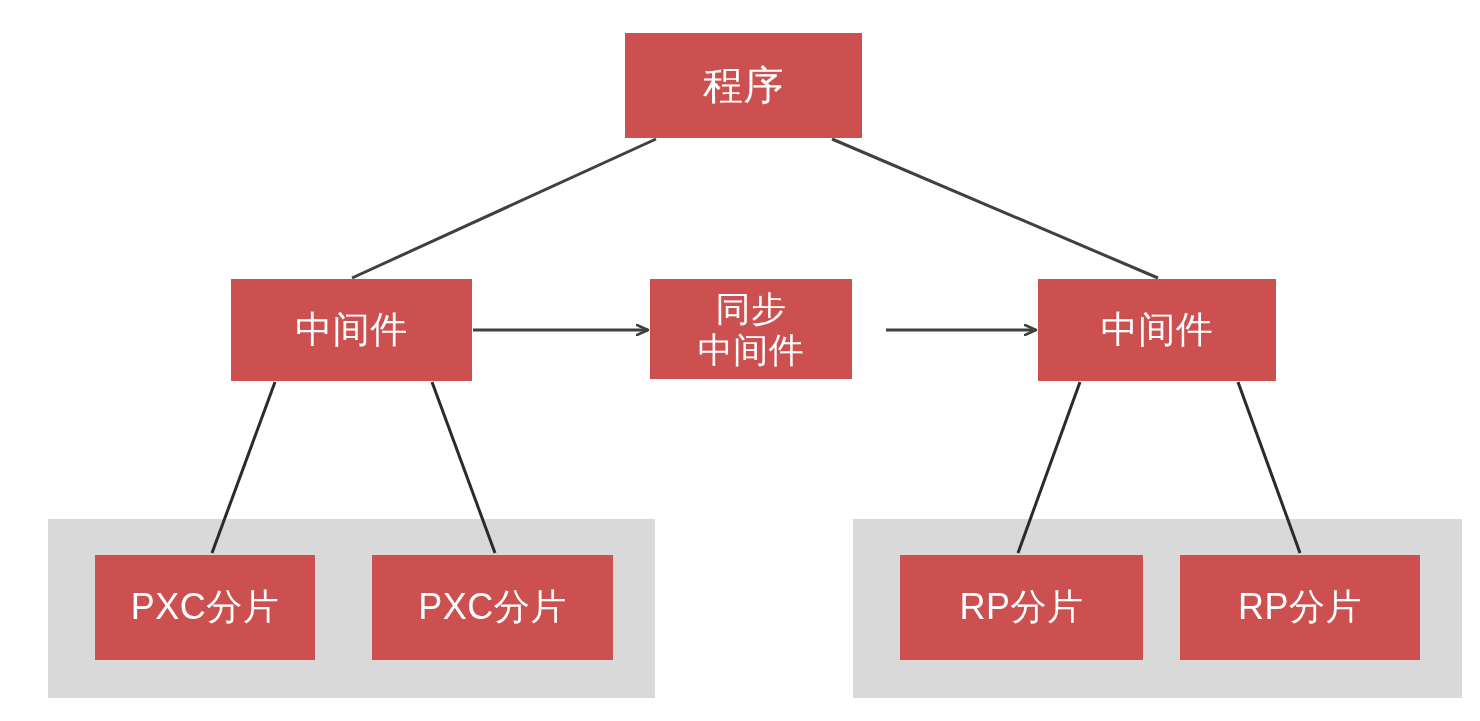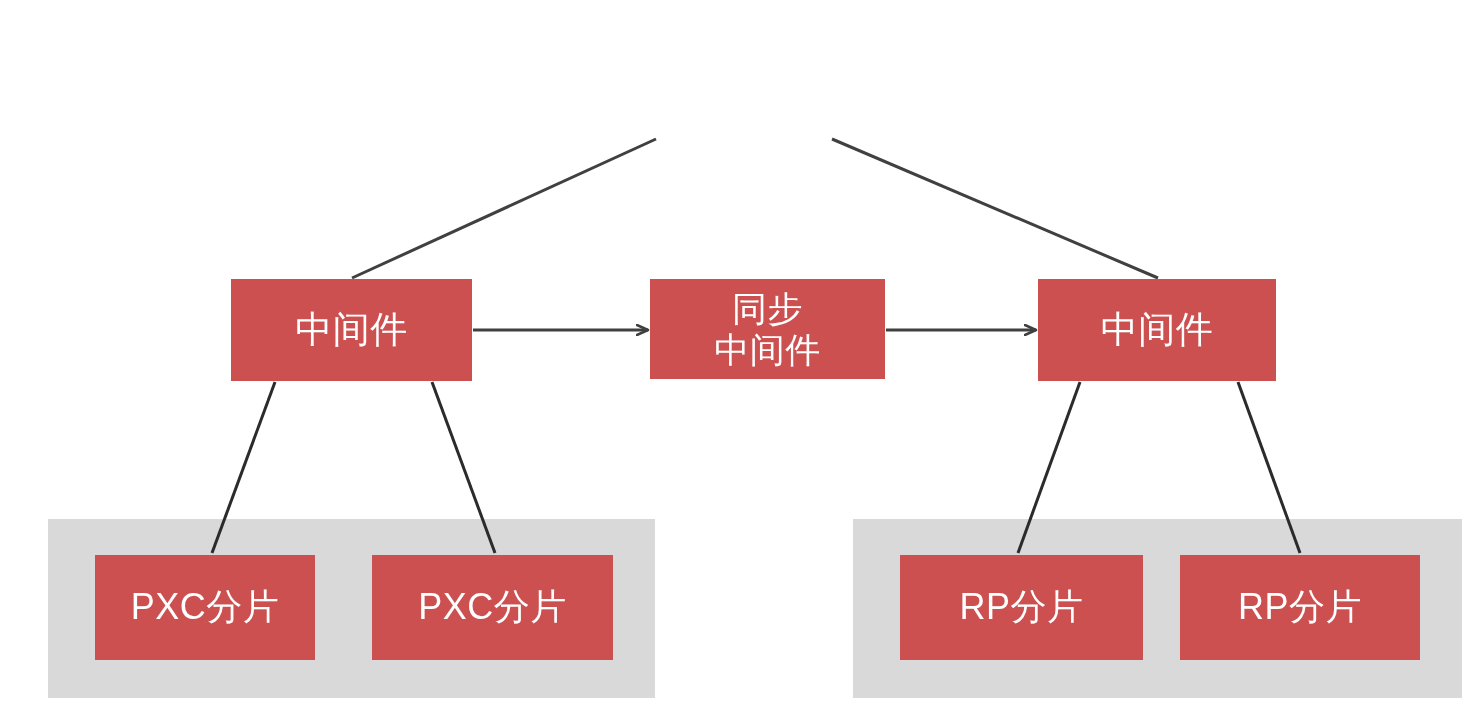--- a/index.html
+++ b/index.html
@@ -37,21 +37,21 @@
     align-items: center;
     justify-content: center;
     text-align: center;
     line-height: 1.18;
     white-space: pre-line;
     font-weight: 400;
     letter-spacing: 0.5px;
   }
   .node-top      { left: 625px; top: 33px;  width: 237px; height: 105px; font-size: 40px; }
   .node-mid-l    { left: 231px; top: 279px; width: 241px; height: 102px; font-size: 37px; }
-  .node-mid-c    { left: 650px; top: 279px; width: 235px; height: 100px; font-size: 35px; }
+  .node-mid-c    { left: 650px; top: 279px; width: 202px; height: 100px; font-size: 35px; }
   .node-mid-r    { left: 1038px; top: 279px; width: 238px; height: 102px; font-size: 37px; }
   .node-leaf-1   { left: 95px;  top: 555px; width: 220px; height: 105px; font-size: 36px; }
   .node-leaf-2   { left: 372px; top: 555px; width: 241px; height: 105px; font-size: 36px; }
   .node-leaf-3   { left: 900px; top: 555px; width: 243px; height: 105px; font-size: 36px; }
   .node-leaf-4   { left: 1180px; top: 555px; width: 240px; height: 105px; font-size: 36px; }
   .panel-left    { left: 48px;  top: 519px; width: 607px; height: 179px; }
   .panel-right   { left: 853px; top: 519px; width: 609px; height: 179px; }
 </style>
 </head>
 <body>
@@ -76,20 +76,21 @@
 
     <line x1="886" y1="330" x2="1036" y2="330" stroke="#404040" stroke-width="3" marker-end="url(#open-arrow)"></line>
 
     <line x1="275" y1="382" x2="212" y2="553" stroke="#2b2b2b" stroke-width="3"></line>
     <line x1="432" y1="382" x2="495" y2="553" stroke="#2b2b2b" stroke-width="3"></line>
 
     <line x1="1080" y1="382" x2="1018" y2="553" stroke="#2b2b2b" stroke-width="3"></line>
     <line x1="1238" y1="382" x2="1300" y2="553" stroke="#2b2b2b" stroke-width="3"></line>
   </svg>
 
+  <div class="node-box node-top">程序</div>
 
   <div class="node-box node-mid-l">中间件</div>
 
   <div class="node-box node-mid-c">同步
 中间件</div>
 
   <div class="node-box node-mid-r">中间件</div>
 
   <div class="node-box node-leaf-1">PXC分片</div>
 

